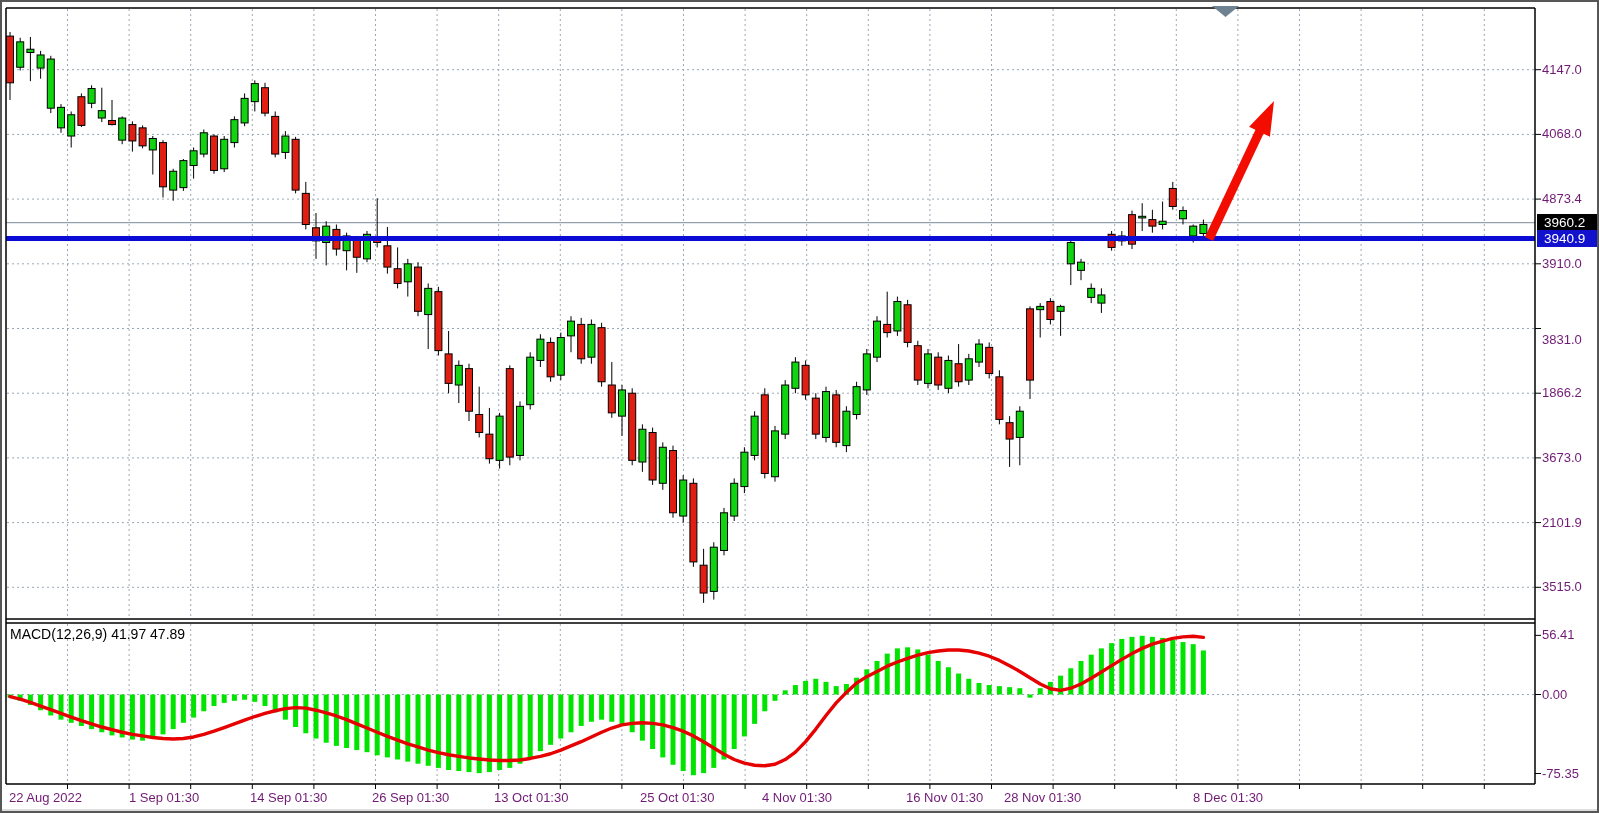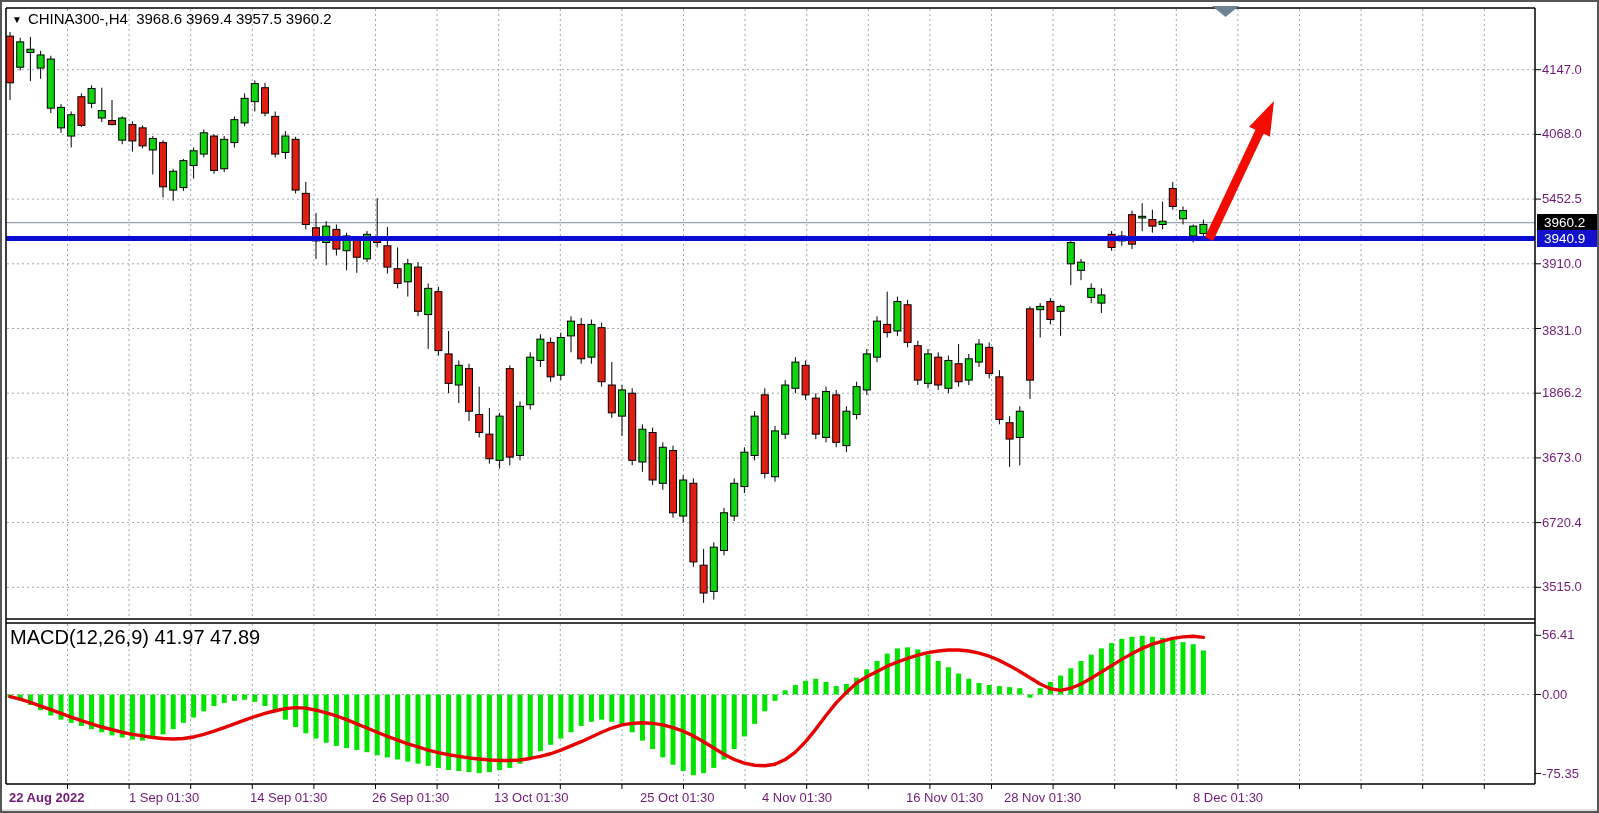--- a/index.html
+++ b/index.html
@@ -9,21 +9,21 @@
     font-family:"Liberation Sans", sans-serif;color:#000;overflow:hidden;
   }
   #chart-svg{position:absolute;left:0;top:0;}
   .hdr{
     position:absolute;left:10px;top:8px;font-size:15px;color:#000;
     white-space:nowrap;z-index:5;
   }
   .hdr .tri{font-size:10px;vertical-align:1px;margin-right:6px;}
   .hdr span{margin-right:4px;}
   .macd-lbl{
-    position:absolute;left:8px;top:624px;font-size:20px;color:#000;z-index:5;white-space:nowrap;
+    position:absolute;left:8px;top:624px;font-size:14px;color:#000;z-index:5;white-space:nowrap;
   }
   .axis-label{
     position:absolute;font-size:13px;color:#701a75;white-space:nowrap;line-height:17px;
   }
   #price-axis .axis-label{left:1540px;}
   #macd-axis .axis-label{left:1540px;text-align:center;}
   #time-axis .axis-label{top:787px;}
   .badge{
     position:absolute;left:1535px;width:64px;height:17px;z-index:6;
     font-size:13.5px;color:#fff;text-align:left;padding-left:7px;line-height:17px;
@@ -492,44 +492,41 @@
       <line x1="4" y1="621" x2="1533" y2="621" stroke="#000000" stroke-width="1.5"></line>
       <line x1="4" y1="782" x2="1533" y2="782" stroke="#000000" stroke-width="1.5"></line>
       <line x1="4" y1="6" x2="4" y2="782" stroke="#000000" stroke-width="1.5"></line>
       <line x1="1533" y1="6" x2="1533" y2="782" stroke="#000000" stroke-width="1.5"></line>
       <line x1="0" y1="808" x2="1599" y2="808" stroke="#BDBDBD" stroke-width="1"></line>
       <line x1="1207" y1="237" x2="1259.2166184527107" y2="126.14010236193715" stroke="#F20D00" stroke-width="9"></line>
       <polygon points="1272,99 1267.915873485148,134.6590789366563 1247.1084616743296,124.8584864170679" fill="#F20D00"></polygon>
       <polygon points="1210,4 1237,4 1223.5,15" fill="#6F8292"></polygon>
     </svg>
 
-  <div class="hdr">
-    <span class="tri">▼</span><span>CHINA300-,H4</span>&nbsp;<span>3968.6</span><span>3969.4</span><span>3957.5</span><span>3960.2</span>
-  </div>
 
   <div class="macd-lbl">MACD(12,26,9) 41.97 47.89</div>
 
   <div id="price-axis">
       <div class="axis-label" style="top: 58.7px;">4147.0</div>
       <div class="axis-label" style="top: 123.401px;">4068.0</div>
-      <div class="axis-label" style="top: 188.102px;">5452.5</div>
+      <div class="axis-label" style="top: 188.102px;">4873.4</div>
       <div class="axis-label" style="top: 252.803px;">3910.0</div>
-      <div class="axis-label" style="top: 320px;">3831.0</div>
+      <div class="axis-label" style="top: 329px;">3831.0</div>
       <div class="axis-label" style="top: 382.205px;">1866.2</div>
       <div class="axis-label" style="top: 446.906px;">3673.0</div>
-      <div class="axis-label" style="top: 511.607px;">6720.4</div>
+      <div class="axis-label" style="top: 511.607px;">2101.9</div>
       <div class="axis-label" style="top: 576.308px;">3515.0</div>
     </div>
   <div id="macd-axis">
       <div class="axis-label" style="top: 624.354px;">56.41</div>
       <div class="axis-label" style="top: 683.5px;">0.00</div>
       <div class="axis-label" style="top: 762.504px;">-75.35</div>
     </div>
   <div id="time-axis">
-      <div class="axis-label" style="left: 7px; font-weight: bold;">22 Aug 2022</div>
+      <div class="axis-label" style="left: 7px;">22 Aug 2022</div>
       <div class="axis-label" style="left: 127px;">1 Sep 01:30</div>
       <div class="axis-label" style="left: 248px;">14 Sep 01:30</div>
       <div class="axis-label" style="left: 370px;">26 Sep 01:30</div>
       <div class="axis-label" style="left: 492px;">13 Oct 01:30</div>
       <div class="axis-label" style="left: 638px;">25 Oct 01:30</div>
       <div class="axis-label" style="left: 760px;">4 Nov 01:30</div>
       <div class="axis-label" style="left: 880px; margin-left: 24px;">16 Nov 01:30</div>
       <div class="axis-label" style="left: 1002px;">28 Nov 01:30</div>
       <div class="axis-label" style="left: 1155px; margin-left: 36px;">8 Dec 01:30</div>
     </div>

